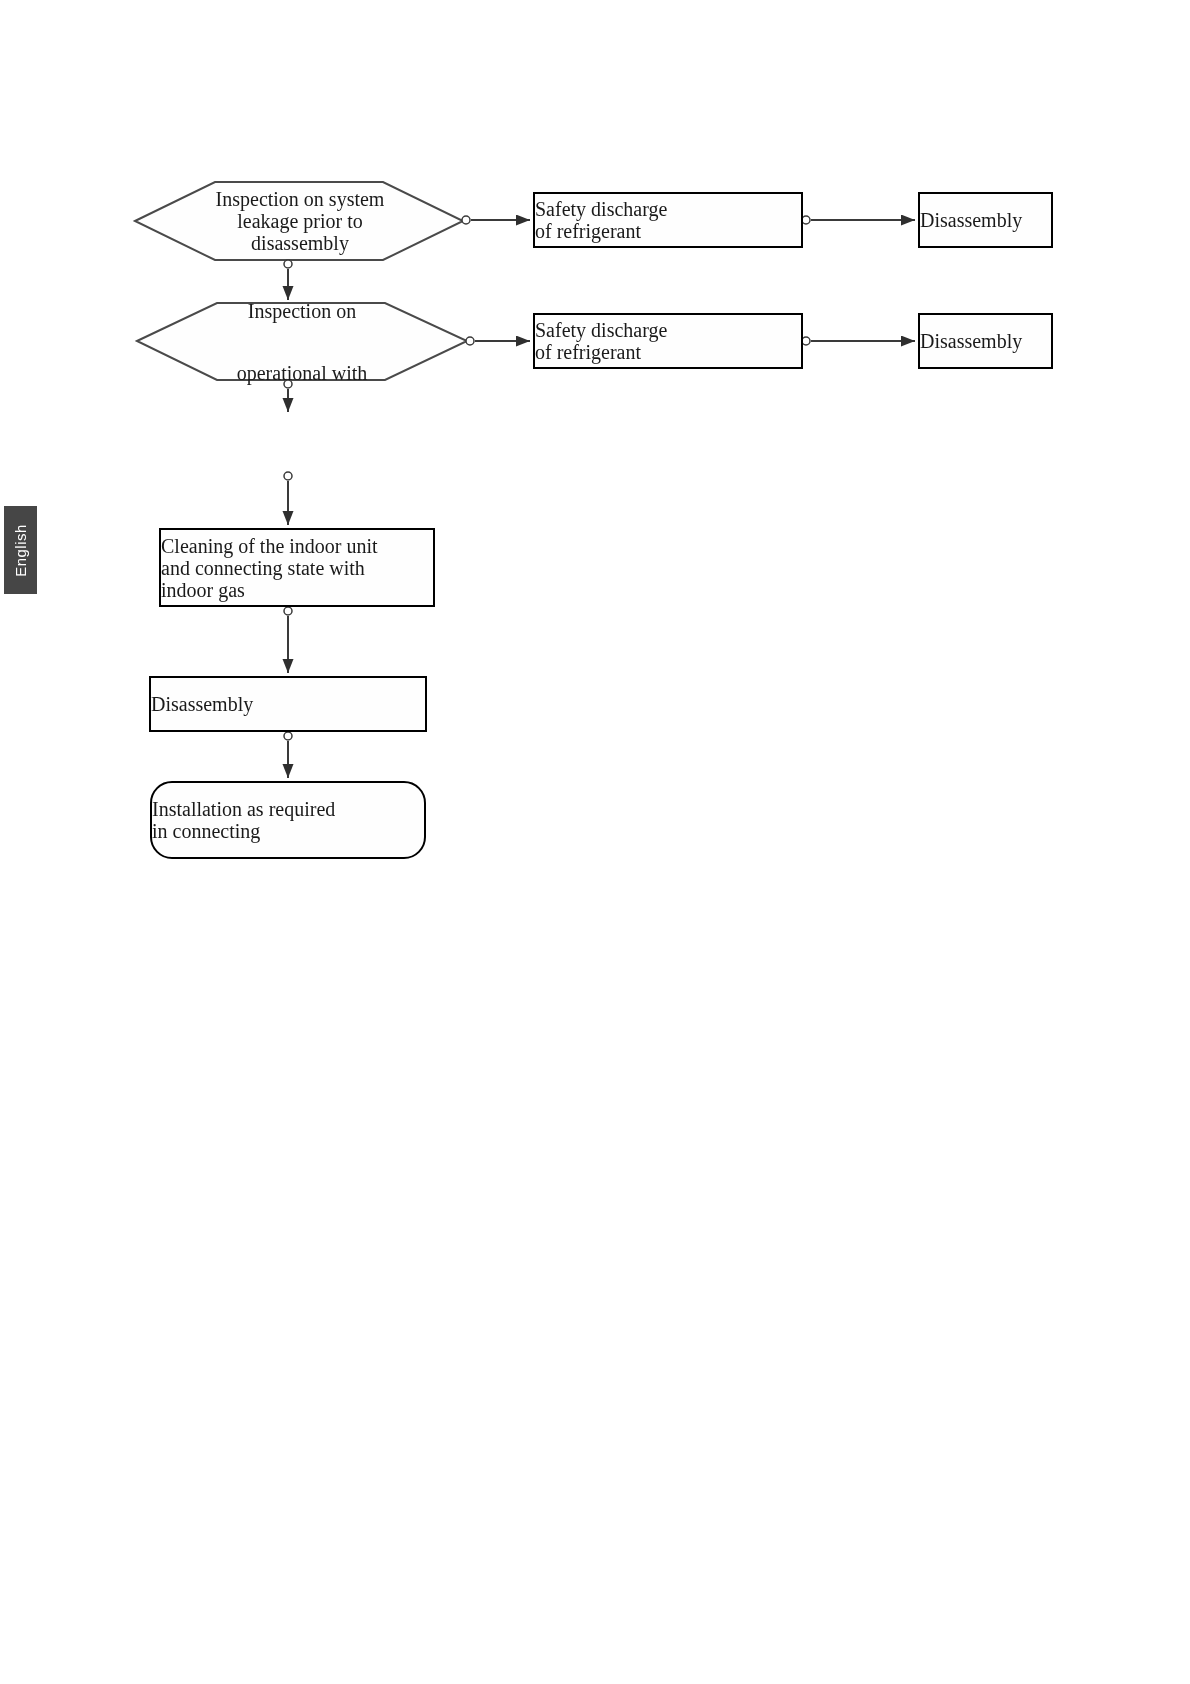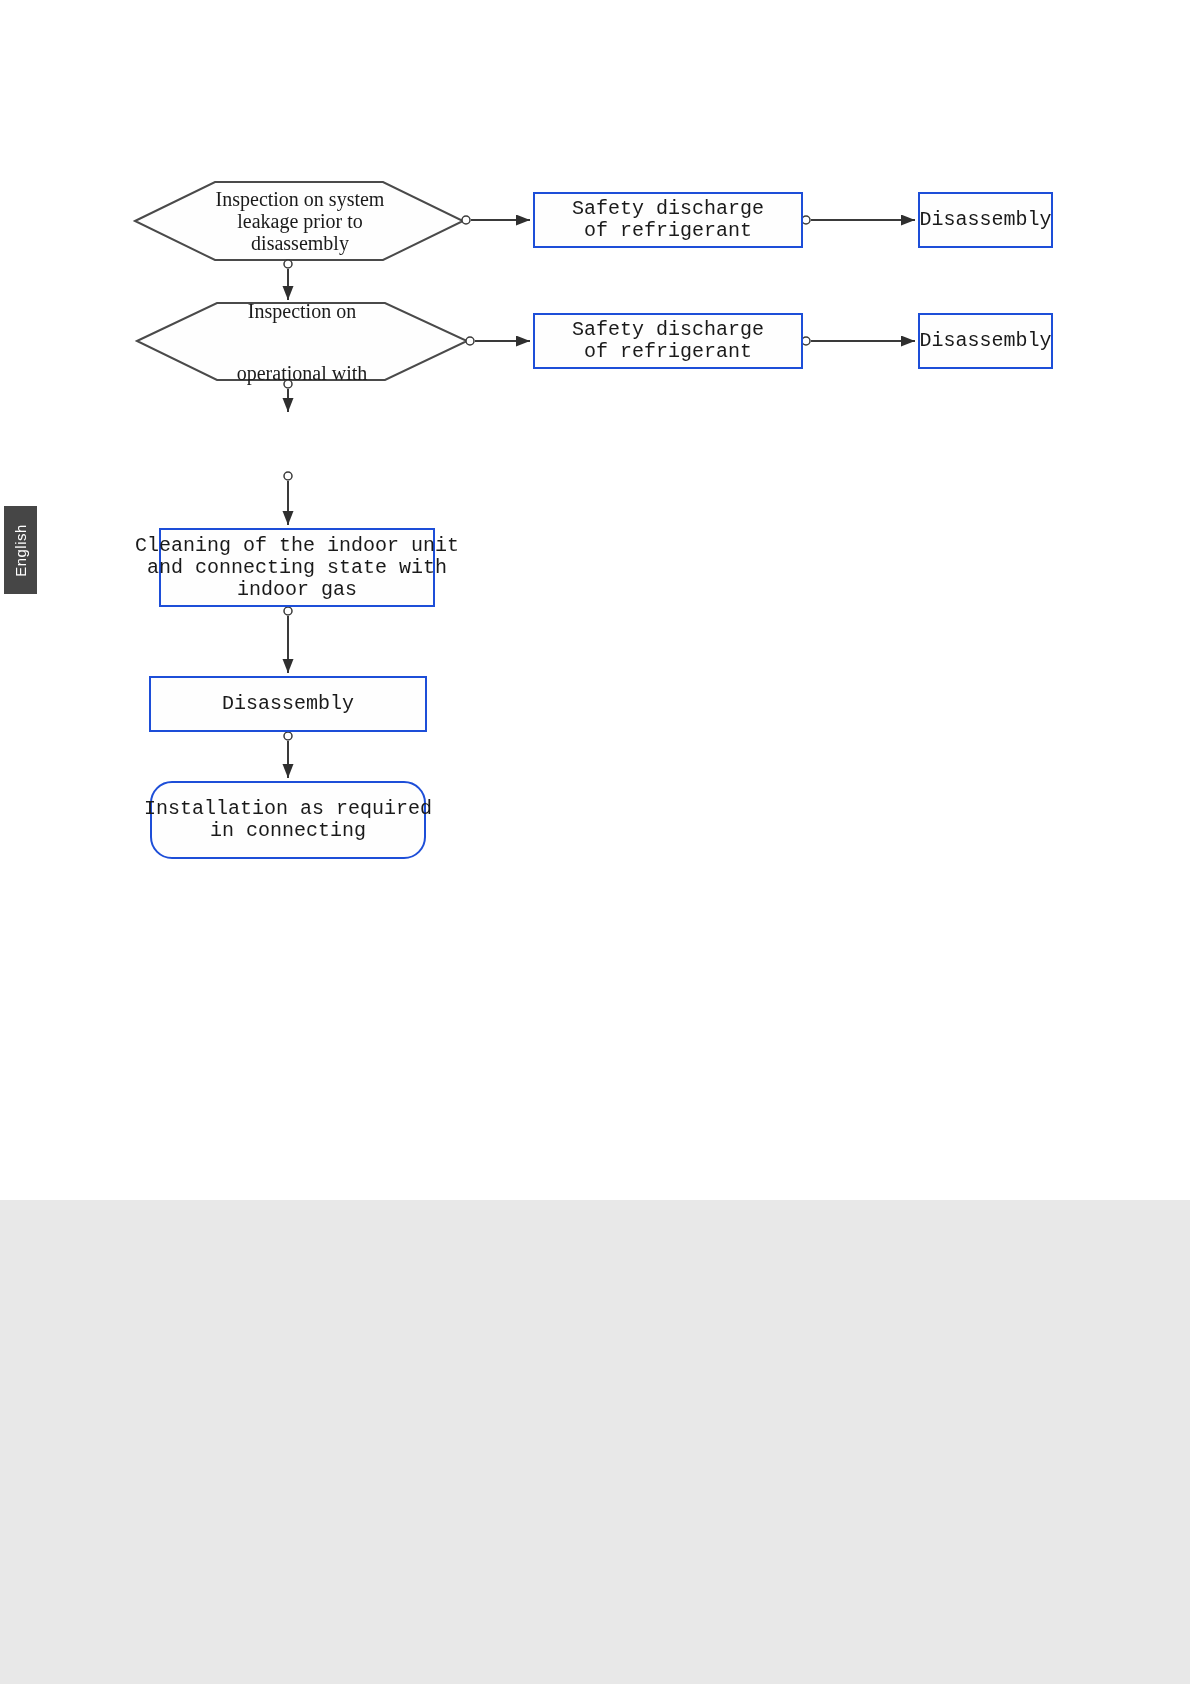--- a/index.html
+++ b/index.html
@@ -1,38 +1,37 @@
 <!DOCTYPE html>
 <html><head>
 <meta charset="utf-8">
 <style>
   * { margin: 0; padding: 0; box-sizing: border-box; }
   html, body { background: #e8e8e8; }
   .page {
     position: relative;
     width: 1190px;
-    height: 1200px;
+    height: 1684px;
     background: #ffffff;
     overflow: hidden;
     font-family: "Liberation Serif", "DejaVu Serif", serif;
     color: #1a1a1a;
   }
   .chart-layer { position: absolute; left: 0; top: 0; }
   .node {
     position: absolute;
-    border: 2px solid #1d4ed8;
+    border: 2px solid #000000;
     background: #fefefe;
     display: flex;
     flex-direction: column;
-    align-items: center;
+    align-items: flex-start;
     justify-content: center;
     text-align: center;
     font-size: 20px;
     line-height: 22px;
-    font-family: Liberation Mono, monospace;
   }
   .hex-label {
     position: absolute;
     display: flex;
     flex-direction: column;
     align-items: center;
     justify-content: center;
     text-align: center;
     font-size: 20px;
     line-height: 22px;

